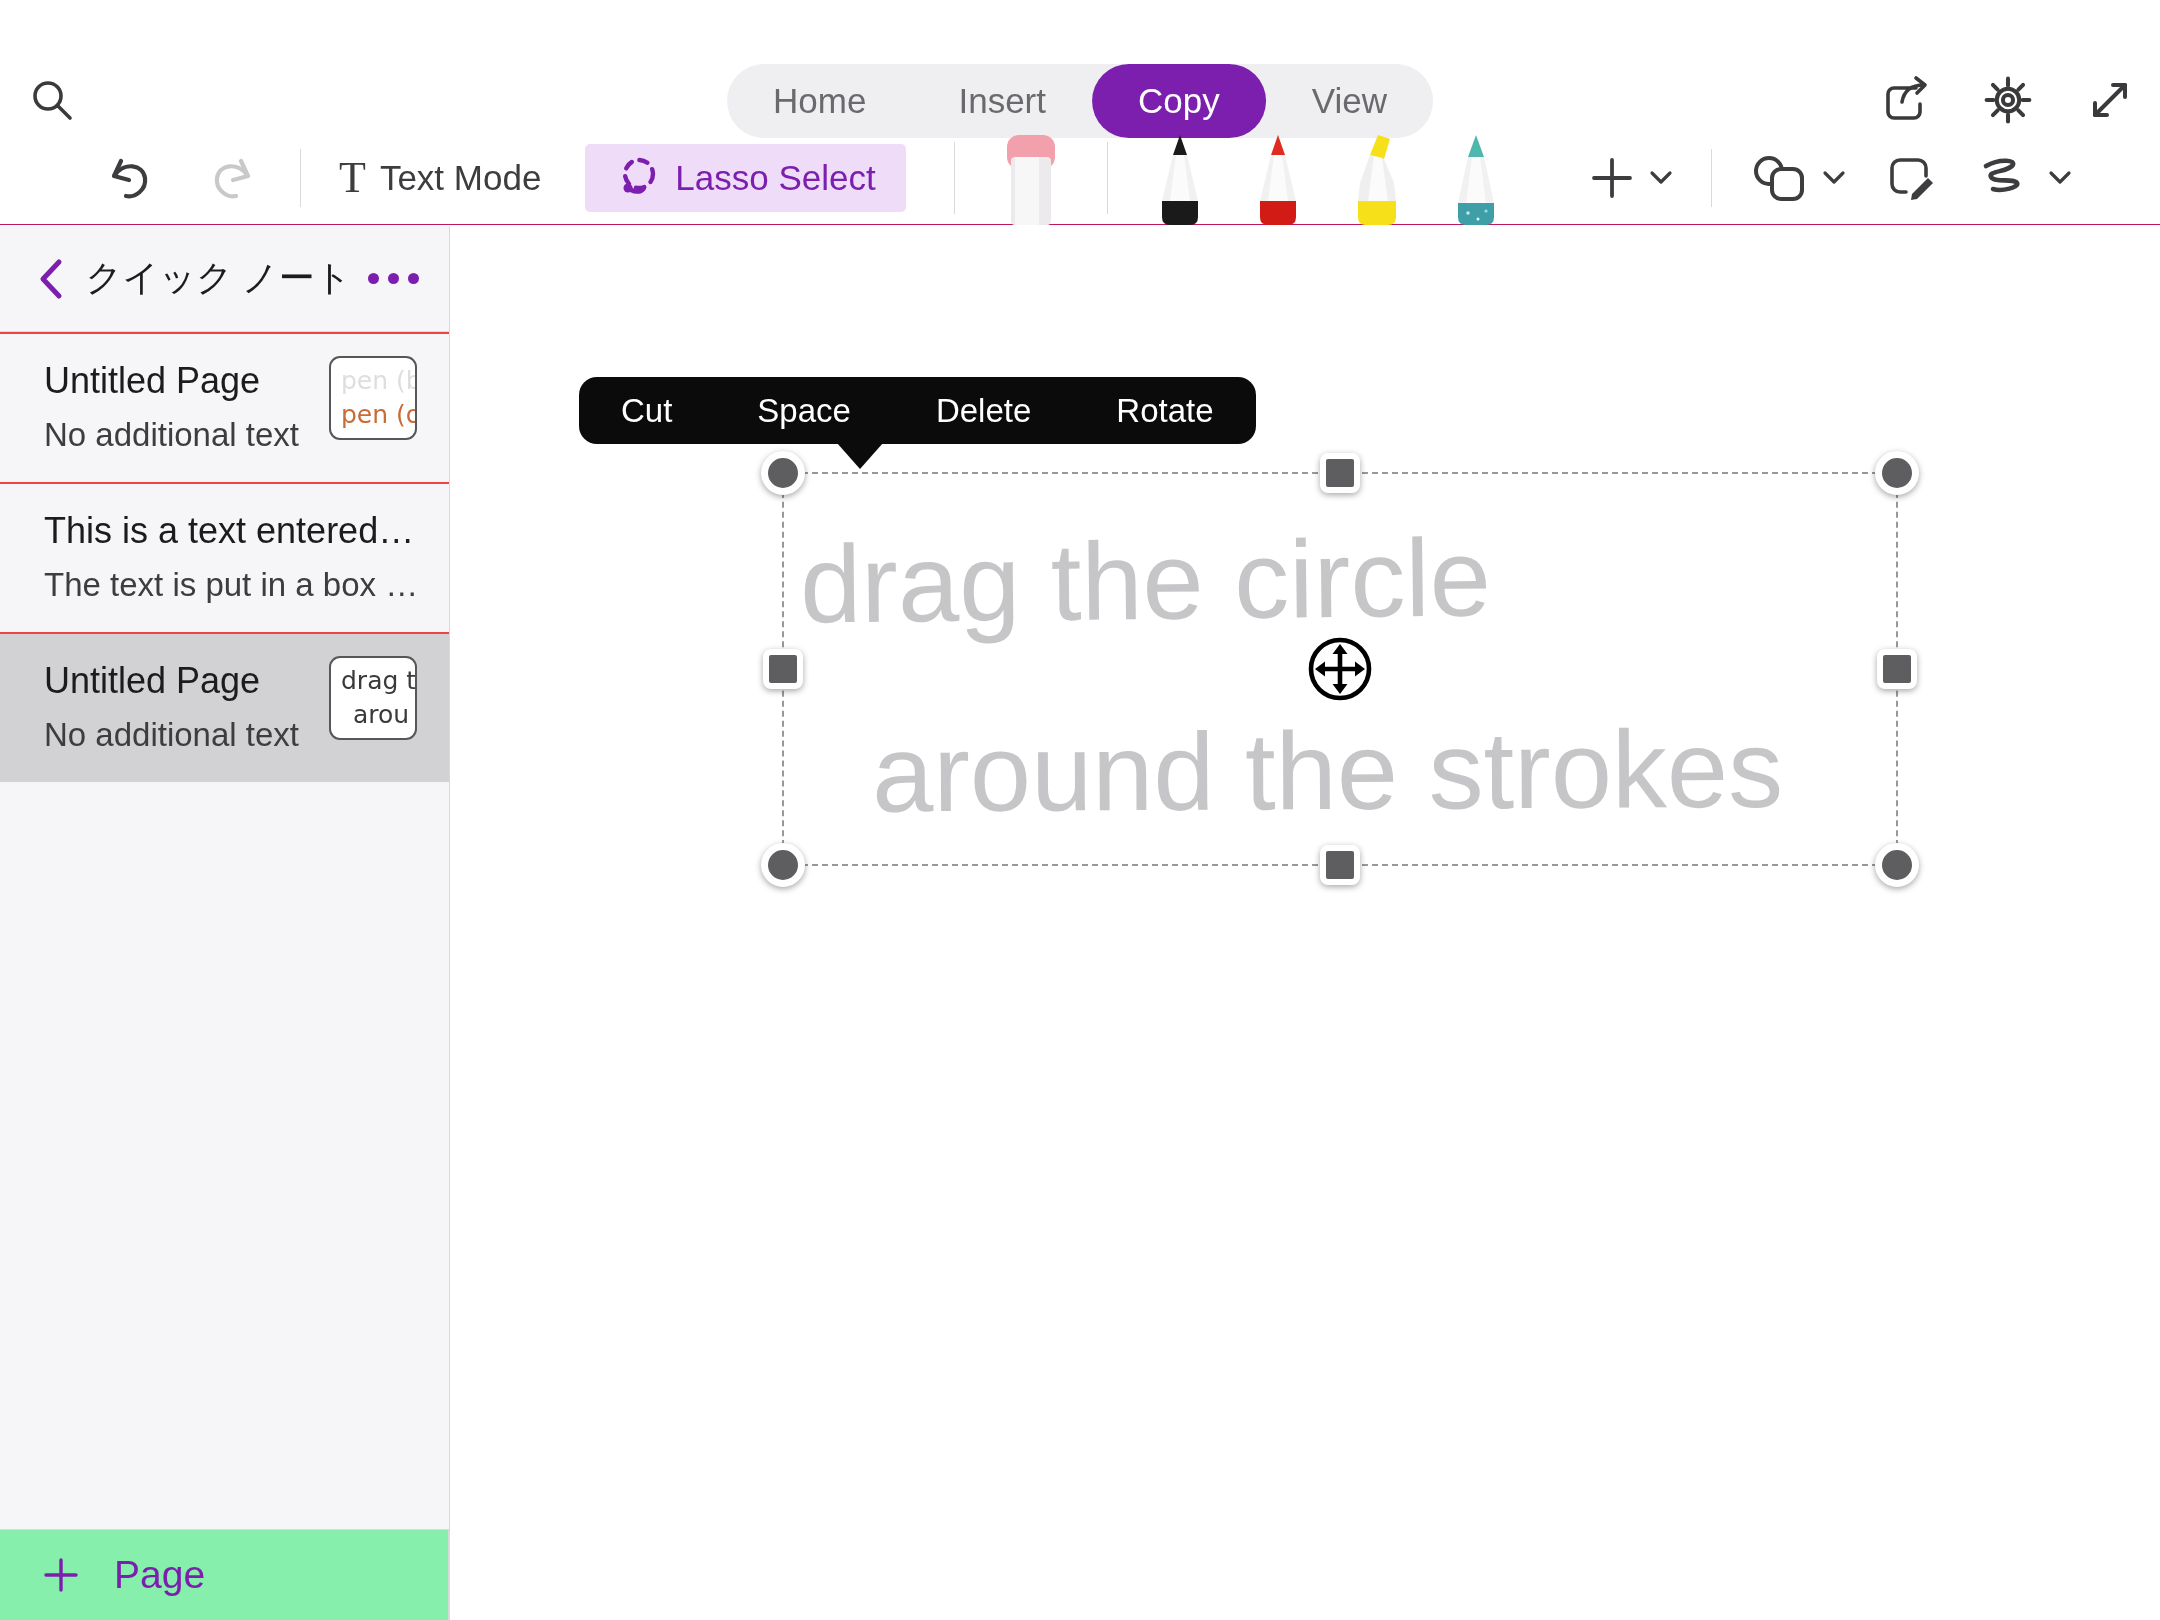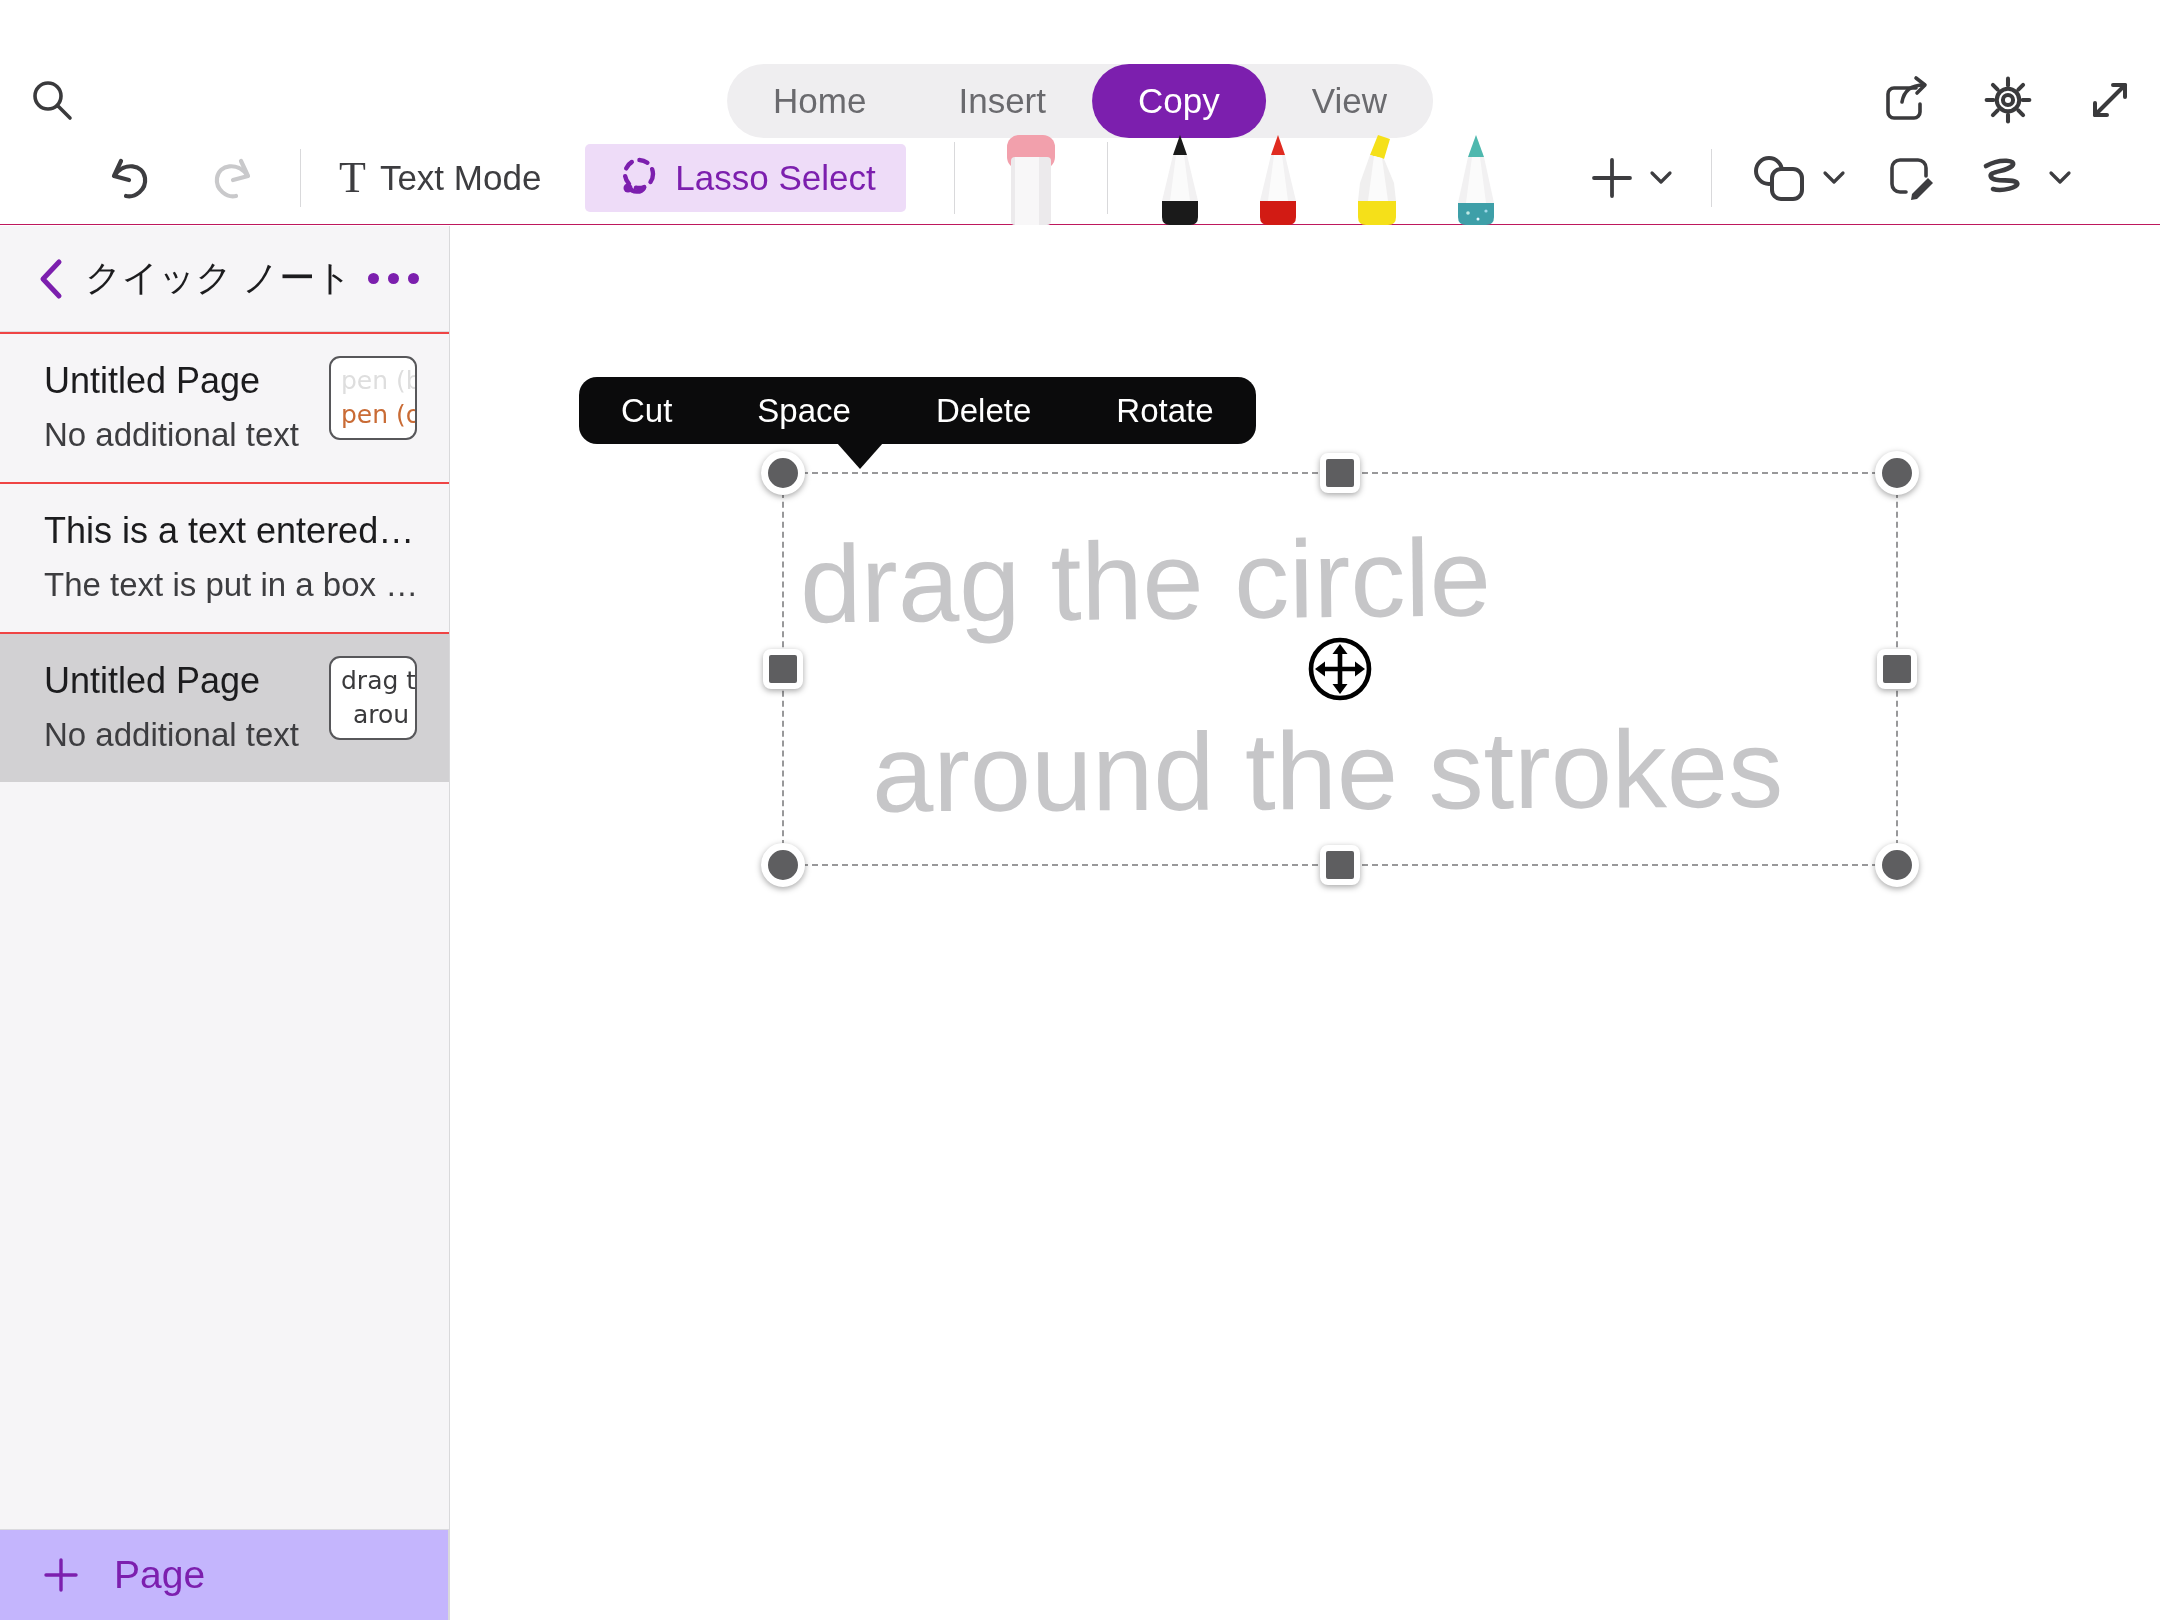--- a/index.html
+++ b/index.html
@@ -31,38 +31,38 @@
   .lasso-pill { display:flex; align-items:center; gap:14px; height:68px; padding:0 30px;
                 background:#eedcf8; border:none; border-radius:5px; color:#7c1fae;
                 font-size:35px; cursor:pointer; }
   .pens { display:flex; align-items:flex-end; height:95px; }
   .pen-btn { background:none; border:none; cursor:pointer; display:block; line-height:0; }
 
   
   .sidebar { position:absolute; left:0; top:226px; width:450px; bottom:0;
              background:#f6f5f7; border-right:1px solid #d9d9db; }
   .sb-header { height:106px; display:flex; align-items:center; padding:0 28px;
-               border-bottom:1px solid #dcdcde; }
+               border-bottom:1px solid #dcdcde;font-family:Liberation Serif, serif; }
   .sb-title { flex:1; text-align:center; font-size:36px; color:#1c1c1e; }
   .dots { display:flex; gap:9px; }
   .dots i { width:11px; height:11px; border-radius:50%; background:#7c1fae; display:block; }
   .sb-item { position:relative; padding:26px 30px 28px 44px; cursor:pointer; border-top:2px solid #ef4444; }
   .sb-item:first-of-type { border-top:none; }
   .sb-item.selected { background:#d2d1d3; }
   .sb-item-title { font-size:36px; color:#1c1c1e; margin-bottom:14px; white-space:nowrap;
                    overflow:hidden; text-overflow:ellipsis; max-width:380px; }
   .sb-item-sub { font-size:33px; color:#3d3d40; white-space:nowrap; overflow:hidden;
                  text-overflow:ellipsis; max-width:380px; }
   .sb-item.has-thumb .sb-item-title, .sb-item.has-thumb .sb-item-sub { max-width:280px; }
   .thumb { position:absolute; right:32px; top:22px; width:88px; height:84px; background:#fff;
            border:2.5px solid #57575a; border-radius:11px; overflow:hidden; padding:6px 0 0 10px; }
   .thumb div { font-size:25px; line-height:34px; white-space:nowrap;
                font-family:"DejaVu Sans", sans-serif; }
   .sb-page { position:absolute; left:0; bottom:0; width:100%; height:91px; border-top:1px solid #dadade;
-             display:flex; align-items:center; gap:34px; padding-left:42px; background:#c4b5fd;
+             display:flex; align-items:center; gap:34px; padding-left:42px; background:#86efac;
              color:#7c1fae; font-size:39px; border-right:1px solid #d9d9db; cursor:pointer; border-left:none; border-bottom:none;text-align:center; }
 
   
   .canvas { position:absolute; left:451px; top:226px; right:0; bottom:0; background:#fff; }
   .selection { position:absolute; left:331px; top:246px; width:1116px; height:394px;
                border:2px dashed #98989a; }
   .ink { position:absolute; color:#c6c6c8; font-size:110px; white-space:nowrap; line-height:1; }
   .ink.l1 { left:16px; top:52px; transform:rotate(-0.6deg); }
   .ink.l2 { left:88px; top:242px; transform:rotate(-0.3deg); }
   .handle { position:absolute; background:#5e5e60; border:7px solid #fff;

